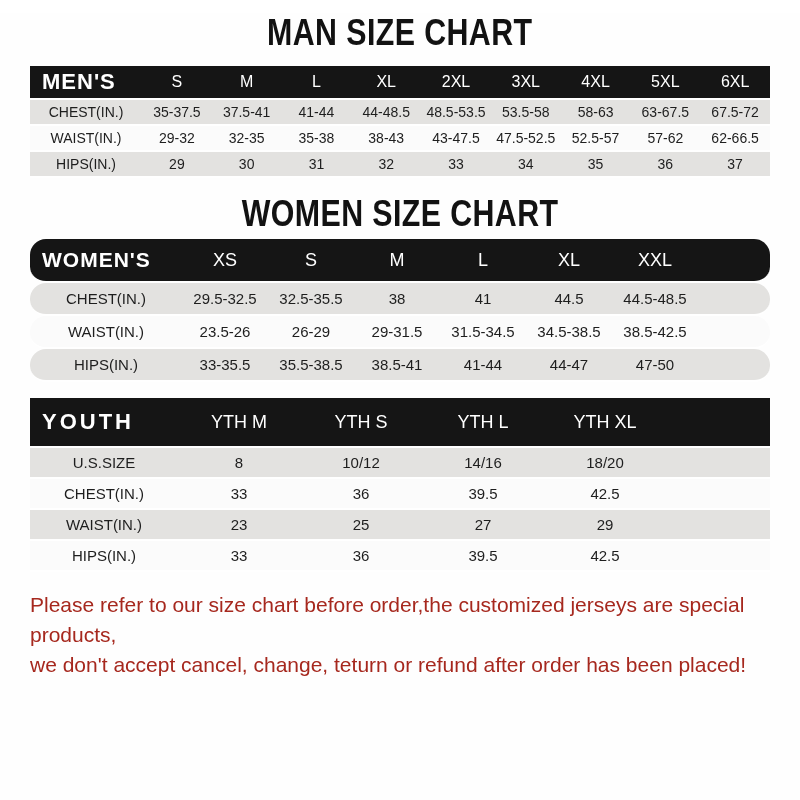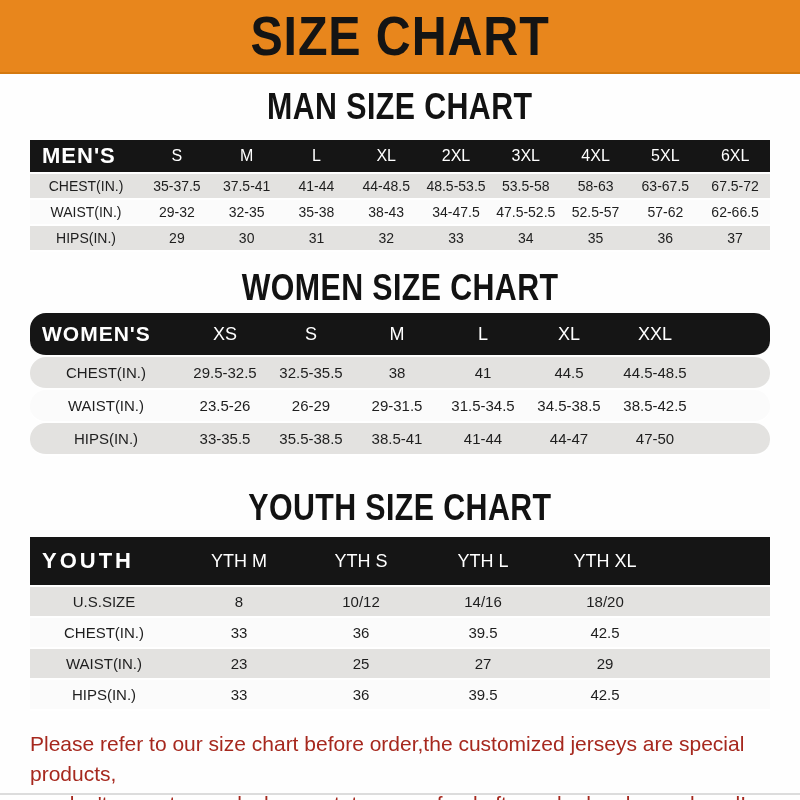--- a/index.html
+++ b/index.html
@@ -92,23 +92,20 @@
   .bottom-edge {
     position:absolute; left:0; right:0; bottom:5px;
     height:2px; background:#dcdcdc;
   }
 </style>
 </head>
 <body>
 
 <div class="page">
 
-  <header class="banner">
-    <span class="banner-title">SIZE CHART</span>
-  </header>
 
   <section>
     <div class="heading-wrap men-h">
       <span class="section-heading">MAN SIZE CHART</span>
     </div>
     <div class="size-table t-men">
         <div class="trow thead">
           <div class="cell corner">MEN'S</div>
           <div class="cell col-h">S</div>
           <div class="cell col-h">M</div>
@@ -131,21 +128,21 @@
           <div class="cell val">58-63</div>
           <div class="cell val">63-67.5</div>
           <div class="cell val">67.5-72</div>
         </div>
         <div class="trow plain">
           <div class="cell rlabel">WAIST(IN.)</div>
           <div class="cell val">29-32</div>
           <div class="cell val">32-35</div>
           <div class="cell val">35-38</div>
           <div class="cell val">38-43</div>
-          <div class="cell val">34-47.5</div>
+          <div class="cell val">43-47.5</div>
           <div class="cell val">47.5-52.5</div>
           <div class="cell val">52.5-57</div>
           <div class="cell val">57-62</div>
           <div class="cell val">62-66.5</div>
         </div>
         <div class="trow shade">
           <div class="cell rlabel">HIPS(IN.)</div>
           <div class="cell val">29</div>
           <div class="cell val">30</div>
           <div class="cell val">31</div>
@@ -197,23 +194,20 @@
           <div class="cell val">35.5-38.5</div>
           <div class="cell val">38.5-41</div>
           <div class="cell val">41-44</div>
           <div class="cell val">44-47</div>
           <div class="cell val">47-50</div>
         </div>
       </div>
   </section>
 
   <section>
-    <div class="heading-wrap youth-h">
-      <span class="section-heading">YOUTH SIZE CHART</span>
-    </div>
     <div class="size-table t-youth">
         <div class="trow thead">
           <div class="cell corner">YOUTH</div>
           <div class="cell col-h">YTH M</div>
           <div class="cell col-h">YTH S</div>
           <div class="cell col-h">YTH L</div>
           <div class="cell col-h">YTH XL</div>
         </div>
         <div class="trow shade">
           <div class="cell rlabel">U.S.SIZE</div>

